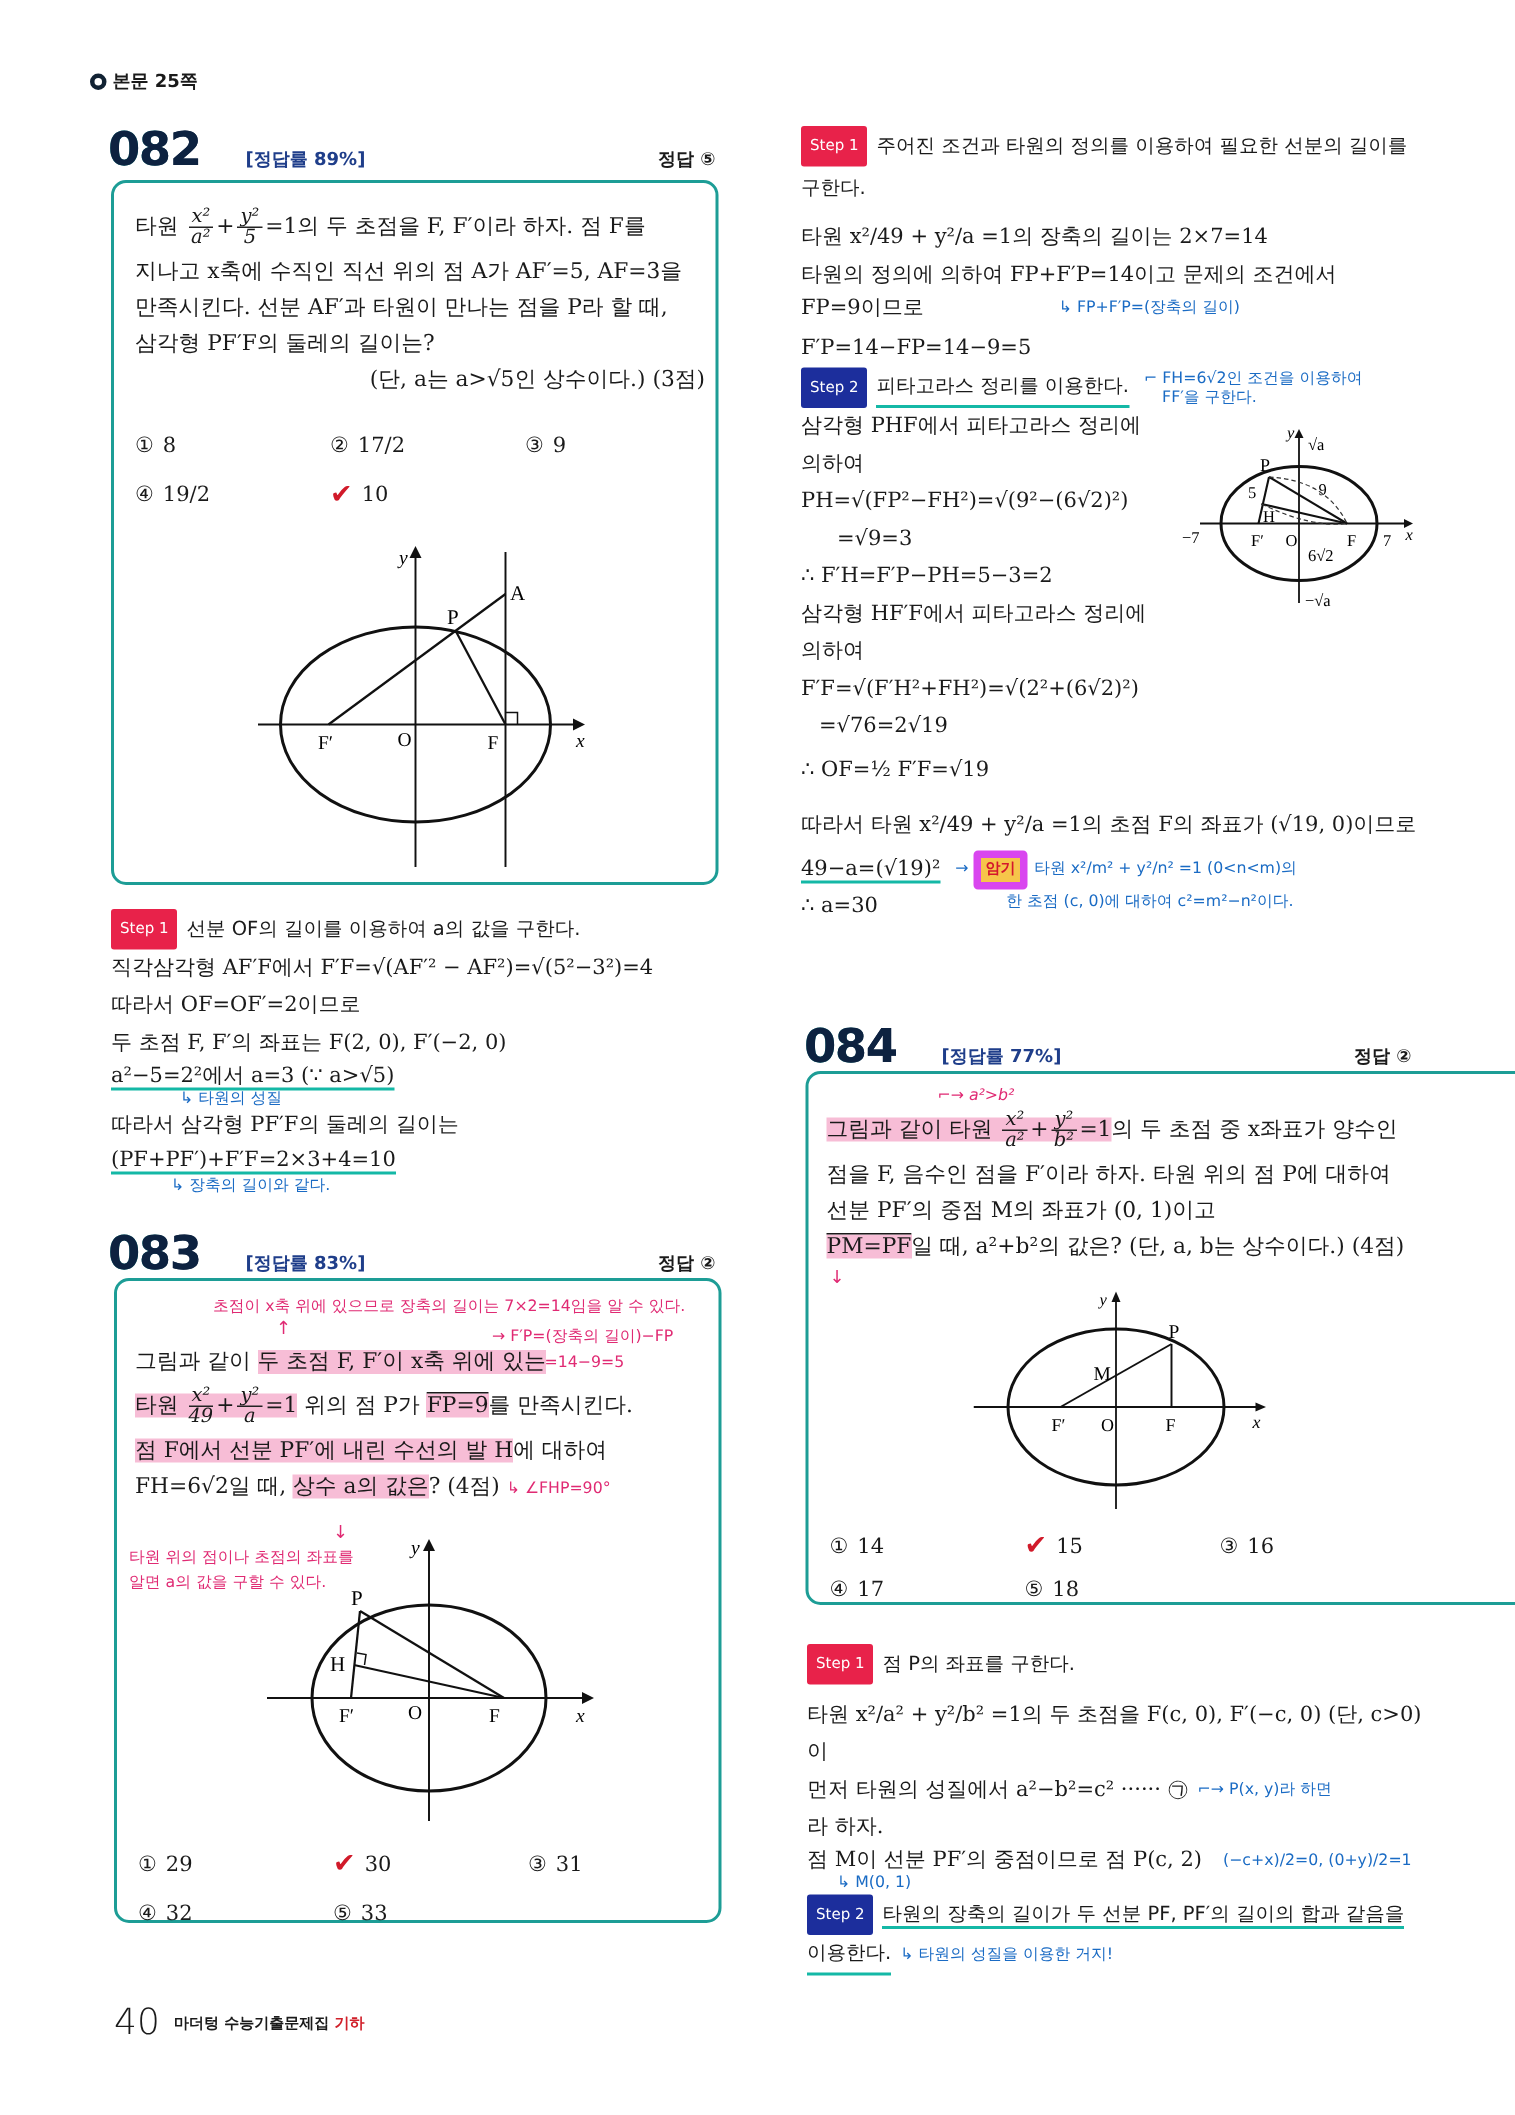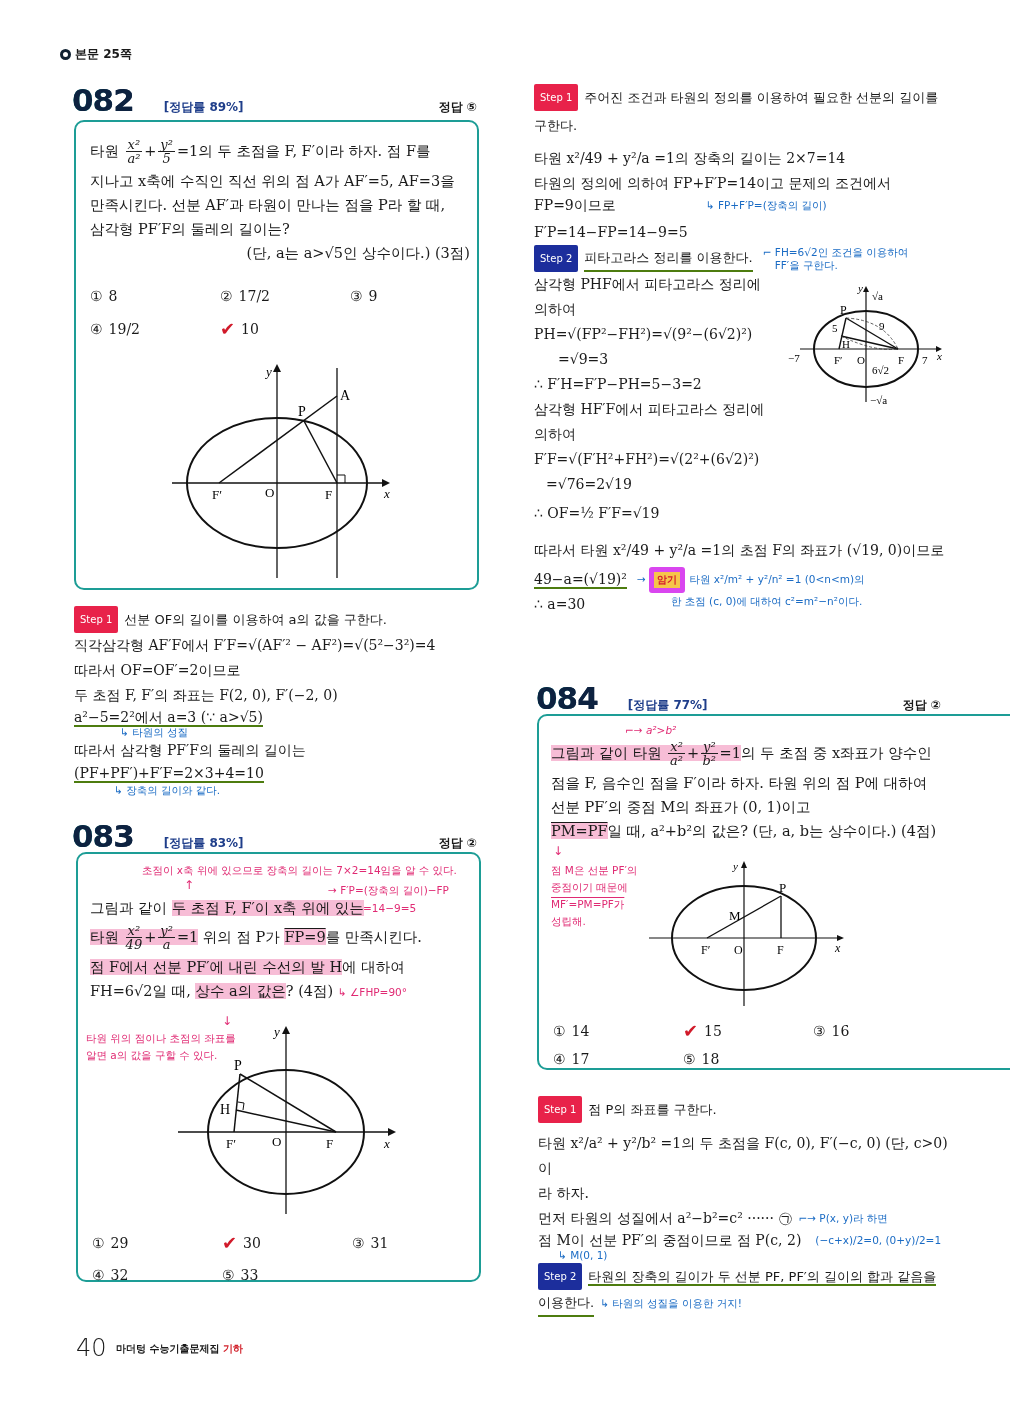--- a/index.html
+++ b/index.html
@@ -32,21 +32,21 @@
 
   .step { display: inline-block; font-family: "DejaVu Sans", sans-serif; font-size: 10px; color: #fff; padding: 1px 6px; border-radius: 2px; margin-right: 6px; vertical-align: middle; }
   .step.s1 { background: #e8224a; }
   .step.s2 { background: #1c2e9c; }
   .steptitle { font-family: "DejaVu Sans", sans-serif; font-size: 13px; }
 
   .sol { font-size: 14px; line-height: 25px; }
   .note-blue { font-family: "DejaVu Sans", sans-serif; color: #1a6bc4; font-size: 10.5px; }
   .note-pink { font-family: "DejaVu Sans", sans-serif; color: #e02a73; font-size: 10.5px; }
   .hl { background: #f7bdd6; }
-  .uline { border-bottom: 2px solid #4d7c0f; }
+  .uline { border-bottom: 2px solid #14b8a6; }
 
   .memo-tag { display: inline-block; background: #f6c54a; color: #d4172d; border: 5px solid #d946ef; border-radius: 3px; font-family: "DejaVu Sans", sans-serif; font-size: 10px; font-weight: bold; padding: 0 3px; }
 
   .footer-num { left: 76px; top: 1334px; font-family: "DejaVu Sans", sans-serif; font-size: 24px; font-weight: 300; }
   .footer-title { left: 116px; top: 1342px; font-family: "DejaVu Sans", sans-serif; font-size: 10px; font-weight: bold; }
   .footer-title .red { color: #d1202a; }
   svg text { font-family: "Liberation Serif", serif; }
 </style>
 </head>
 <body>
@@ -291,26 +291,20 @@
             <span class="d">a²</span>
           </span>+<span class="frac">
             <span class="n">y²</span>
             <span class="d">b²</span>
           </span><span>=1</span></span><span>의 두 초점 중 x좌표가 양수인</span></div>
     <div style="margin-top:4px;">점을 F, 음수인 점을 F′이라 하자. 타원 위의 점 P에 대하여</div>
     <div>선분 PF′의 중점 M의 좌표가 (0, 1)이고</div>
     <div><span class="hl ov">PM=PF</span><span>일 때, a²+b²의 값은? (단, a, b는 상수이다.) (4점)</span></div>
   </div>
   <div class="note-pink" style="position:absolute; left:14px; top:128px; font-size:12px;">↓</div>
-  <div class="note-pink" style="position:absolute; left:12px; top:146px; line-height:17px;">
-    <div>점 M은 선분 PF′의</div>
-    <div>중점이기 때문에</div>
-    <div class="ov">MF′=PM=PF가</div>
-    <div>성립해.</div>
-  </div>
 
   <svg style="position:absolute; left:110px; top:140px;" width="200" height="160" viewBox="0 0 200 160">
     <ellipse cx="95" cy="82" rx="72" ry="52" fill="none" stroke="#111" stroke-width="2"></ellipse>
     <line x1="0" y1="82" x2="190" y2="82" stroke="#111" stroke-width="1.2"></line>
     <polygon points="188,79 195,82 188,85" fill="#111"></polygon>
     <line x1="95" y1="150" x2="95" y2="8" stroke="#111" stroke-width="1.2"></line>
     <polygon points="92,12 95,5 98,12" fill="#111"></polygon>
     <line x1="58" y1="82" x2="132" y2="40" stroke="#111" stroke-width="1.3"></line>
     <line x1="132" y1="40" x2="132" y2="82" stroke="#111" stroke-width="1.3"></line>
     <text x="84" y="14" font-size="11" font-style="italic">y</text>
@@ -342,25 +336,25 @@
     <div class="choice">
         <span>⑤</span>
         <span>18</span>
       </div>
   </div>
 </div>
 
 <div class="abs sol" style="left:538px; top:1096px; width:420px;">
   <div><span class="step s1">Step 1</span><span class="steptitle">점 P의 좌표를 구한다.</span></div>
   <div style="margin-top:8px;">타원 x²/a² + y²/b² =1의 두 초점을 F(c, 0), F′(−c, 0) (단, c&gt;0)이</div>
-  <div>라 하자.</div>
   <div style="display:flex;">
       <span>먼저 타원의 성질에서 a²−b²=c²   ······ ㉠</span>
       <span class="note-blue" style="margin-left:6px;">⌐→ <span>P(x, y)라 하면</span></span>
     </div>
+  <div>라 하자.</div>
   <div style="display:flex; line-height:18px;">
       <span>점 M이 선분 PF′의 중점이므로 점 P(c, 2)</span>
       <span class="note-blue" style="margin-left:14px;">(−c+x)/2=0, (0+y)/2=1</span>
     </div>
   <div class="note-blue" style="margin-left:20px; line-height:12px;">↳ <span>M(0, 1)</span></div>
   <div style="margin-top:2px;"><span class="step s2">Step 2</span><span class="steptitle uline">타원의 장축의 길이가 두 선분 PF, PF′의 길이의 합과 같음을</span></div>
   <div style="display:flex; align-items:center;">
       <span class="steptitle uline">이용한다.</span>
       <span class="note-blue" style="margin-left:6px;">↳ <span>타원의 성질을 이용한 거지!</span></span>
     </div>

